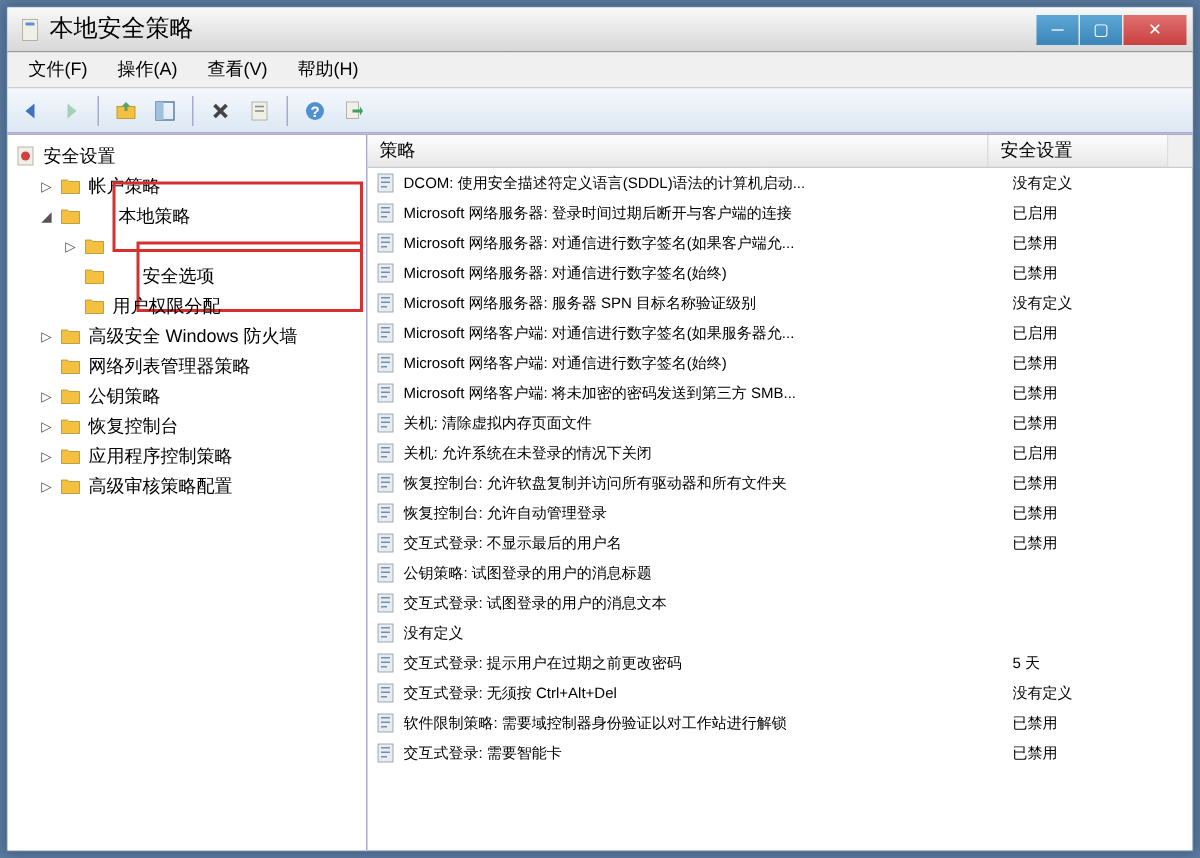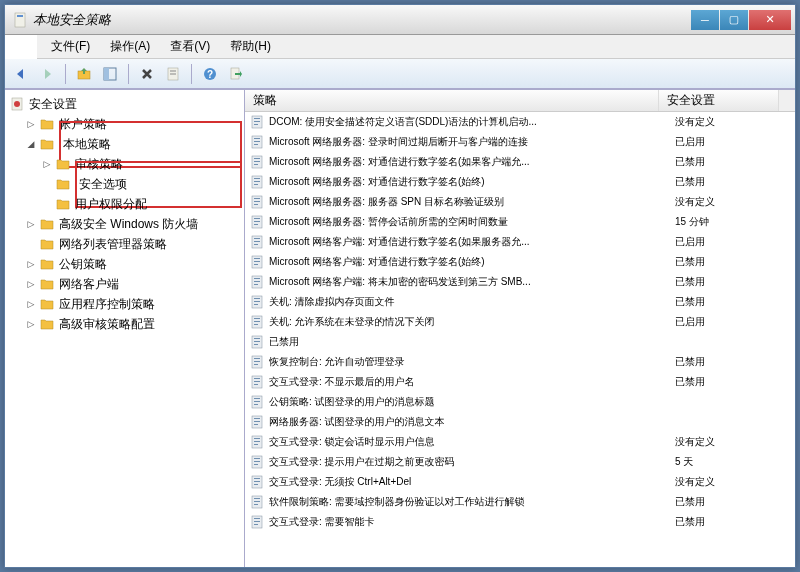--- a/index.html
+++ b/index.html
@@ -1,37 +1,37 @@
 <!DOCTYPE html>
 <html><head>
 <meta charset="utf-8">
 <style>
 * { box-sizing: border-box; margin: 0; padding: 0; font-family: "Microsoft YaHei", "SimSun", Arial, sans-serif; }
 body { background: #5a7aa0; padding: 4px; width: 800px; height: 572px; overflow: hidden; }
 .window { width: 792px; height: 564px; background: #fff; border: 1px solid #5a7aa0; box-shadow: 0 0 8px rgba(0,0,0,0.3); display: flex; flex-direction: column; }
 .titlebar { height: 30px; background: linear-gradient(to bottom, #f8f8f8, #d8d8d8); display: flex; align-items: center; padding: 0 4px; border-bottom: 1px solid #999; }
 .title-icon { width: 16px; height: 16px; margin: 0 4px; }
-.title-text { flex: 1; font-size: 13px; color: #000; font-style: italic; }
+.title-text { flex: 1; font-size: 16px; color: #000; }
 .win-controls { display: flex; height: 20px; }
 .win-btn { width: 28px; height: 20px; display: flex; align-items: center; justify-content: center; font-size: 11px; color: #fff; cursor: pointer; }
 .win-min { background: linear-gradient(to bottom,#5ca7d4,#3b86b8); }
 .win-max { background: linear-gradient(to bottom,#5ca7d4,#3b86b8); margin-left: 1px; }
 .win-close { background: linear-gradient(to bottom,#e07070,#c94040); margin-left: 1px; width: 42px; }
-.menubar { height: 24px; background: #f0f0f0; display: flex; align-items: center; padding: 0 4px; font-size: 12px; border-bottom: 1px solid #ccc; margin-left: 32px; }
+.menubar { height: 24px; background: #f0f0f0; display: flex; align-items: center; padding: 0 4px; font-size: 12px; border-bottom: 1px solid #ccc; }
 .menu-item { padding: 2px 10px; cursor: pointer; }
 .toolbar { height: 30px; background: linear-gradient(to bottom,#f4f8fc,#dce8f4); display: flex; align-items: center; padding: 0 4px; border-bottom: 1px solid #aac; gap: 2px; }
 .tool-btn { width: 24px; height: 24px; display: flex; align-items: center; justify-content: center; cursor: pointer; border-radius: 2px; }
 .tool-sep { width: 1px; height: 20px; background: #aac; margin: 0 4px; }
 .content { flex: 1; display: flex; border-top: 1px solid #aac; overflow: hidden; }
 .tree-pane { width: 240px; border-right: 1px solid #aac; overflow-y: auto; background: #fff; padding: 4px 2px; }
 .tree-item { display: flex; align-items: center; height: 20px; font-size: 12px; cursor: pointer; white-space: nowrap; }
 .tree-expand { width: 12px; height: 12px; display: flex; align-items: center; justify-content: center; font-size: 9px; color: #555; cursor: pointer; margin-right: 2px; }
 .tree-icon { width: 16px; height: 16px; margin-right: 4px; flex-shrink: 0; }
 .tree-label { flex: 1; }
-.highlight { border: 2px solid #d43030; padding: 13px 2px; }
+.highlight { border: 2px solid #d43030; padding: 13px 2px; margin-left: 16px; }
 .indent-0 { padding-left: 2px; }
 .indent-1 { padding-left: 18px; }
 .indent-2 { padding-left: 34px; }
 .list-pane { flex: 1; display: flex; flex-direction: column; overflow: hidden; }
 .list-header { height: 22px; background: linear-gradient(to bottom,#fdfdfd,#e8e8e8); display: flex; border-bottom: 1px solid #ccc; font-size: 12px; }
 .col-h { padding: 3px 8px; border-right: 1px solid #ddd; display: flex; align-items: center; }
 .col-policy { flex: 1; min-width: 0; }
 .col-setting { width: 120px; }
 .list-body { flex: 1; overflow-y: auto; }
 .list-row { height: 20px; display: flex; align-items: center; font-size: 10px; cursor: pointer; }
@@ -147,21 +147,20 @@
             <svg class="tree-icon" viewBox="0 0 16 16">
               <path class="ic-folder" d="M2 4 L6 4 L7 5 L14 5 L14 13 L2 13 Z"></path>
             </svg>
             <span class="tree-label highlight">本地策略</span>
           </div>
           <div class="tree-item indent-2">
             <span class="tree-expand">▷</span>
             <svg class="tree-icon" viewBox="0 0 16 16">
               <path class="ic-folder" d="M2 4 L6 4 L7 5 L14 5 L14 13 L2 13 Z"></path>
             </svg>
-            <span class="tree-label">审核策略</span>
           </div>
           <div class="tree-item indent-2">
             <span class="tree-expand"></span>
             <svg class="tree-icon" viewBox="0 0 16 16">
               <path class="ic-folder" d="M2 4 L6 4 L7 5 L14 5 L14 13 L2 13 Z"></path>
             </svg>
             <span class="tree-label highlight">安全选项</span>
           </div>
           <div class="tree-item indent-2">
             <span class="tree-expand"></span>
@@ -189,21 +188,21 @@
             <svg class="tree-icon" viewBox="0 0 16 16">
               <path class="ic-folder" d="M2 4 L6 4 L7 5 L14 5 L14 13 L2 13 Z"></path>
             </svg>
             <span class="tree-label">公钥策略</span>
           </div>
           <div class="tree-item indent-1">
             <span class="tree-expand">▷</span>
             <svg class="tree-icon" viewBox="0 0 16 16">
               <path class="ic-folder" d="M2 4 L6 4 L7 5 L14 5 L14 13 L2 13 Z"></path>
             </svg>
-            <span class="tree-label">网络客户端</span>
+            <span class="tree-label">恢复控制台</span>
           </div>
           <div class="tree-item indent-1">
             <span class="tree-expand">▷</span>
             <svg class="tree-icon" viewBox="0 0 16 16">
               <path class="ic-folder" d="M2 4 L6 4 L7 5 L14 5 L14 13 L2 13 Z"></path>
             </svg>
             <span class="tree-label">应用程序控制策略</span>
           </div>
           <div class="tree-item indent-1">
             <span class="tree-expand">▷</span>
@@ -272,30 +271,20 @@
             <div class="row-policy">Microsoft 网络服务器: 服务器 SPN 目标名称验证级别</div>
             <div class="row-setting">没有定义</div>
           </div>
           <div class="list-row">
             <svg class="row-icon" viewBox="0 0 16 16">
               <rect class="ic-reg" x="3" y="2" width="10" height="12"></rect>
               <rect fill="#7090b0" x="5" y="4" width="6" height="1"></rect>
               <rect fill="#7090b0" x="5" y="7" width="6" height="1"></rect>
               <rect fill="#7090b0" x="5" y="10" width="4" height="1"></rect>
             </svg>
-            <div class="row-policy">Microsoft 网络服务器: 暂停会话前所需的空闲时间数量</div>
-            <div class="row-setting">15 分钟</div>
-          </div>
-          <div class="list-row">
-            <svg class="row-icon" viewBox="0 0 16 16">
-              <rect class="ic-reg" x="3" y="2" width="10" height="12"></rect>
-              <rect fill="#7090b0" x="5" y="4" width="6" height="1"></rect>
-              <rect fill="#7090b0" x="5" y="7" width="6" height="1"></rect>
-              <rect fill="#7090b0" x="5" y="10" width="4" height="1"></rect>
-            </svg>
             <div class="row-policy">Microsoft 网络客户端: 对通信进行数字签名(如果服务器允...</div>
             <div class="row-setting">已启用</div>
           </div>
           <div class="list-row">
             <svg class="row-icon" viewBox="0 0 16 16">
               <rect class="ic-reg" x="3" y="2" width="10" height="12"></rect>
               <rect fill="#7090b0" x="5" y="4" width="6" height="1"></rect>
               <rect fill="#7090b0" x="5" y="7" width="6" height="1"></rect>
               <rect fill="#7090b0" x="5" y="10" width="4" height="1"></rect>
             </svg>
@@ -332,20 +321,21 @@
             <div class="row-policy">关机: 允许系统在未登录的情况下关闭</div>
             <div class="row-setting">已启用</div>
           </div>
           <div class="list-row">
             <svg class="row-icon" viewBox="0 0 16 16">
               <rect class="ic-reg" x="3" y="2" width="10" height="12"></rect>
               <rect fill="#7090b0" x="5" y="4" width="6" height="1"></rect>
               <rect fill="#7090b0" x="5" y="7" width="6" height="1"></rect>
               <rect fill="#7090b0" x="5" y="10" width="4" height="1"></rect>
             </svg>
+            <div class="row-policy">恢复控制台: 允许软盘复制并访问所有驱动器和所有文件夹</div>
             <div class="row-setting">已禁用</div>
           </div>
           <div class="list-row">
             <svg class="row-icon" viewBox="0 0 16 16">
               <rect class="ic-reg" x="3" y="2" width="10" height="12"></rect>
               <rect fill="#7090b0" x="5" y="4" width="6" height="1"></rect>
               <rect fill="#7090b0" x="5" y="7" width="6" height="1"></rect>
               <rect fill="#7090b0" x="5" y="10" width="4" height="1"></rect>
             </svg>
             <div class="row-policy">恢复控制台: 允许自动管理登录</div>
@@ -371,31 +361,30 @@
             <div class="row-policy">公钥策略: 试图登录的用户的消息标题</div>
             <div class="row-setting"></div>
           </div>
           <div class="list-row">
             <svg class="row-icon" viewBox="0 0 16 16">
               <rect class="ic-reg" x="3" y="2" width="10" height="12"></rect>
               <rect fill="#7090b0" x="5" y="4" width="6" height="1"></rect>
               <rect fill="#7090b0" x="5" y="7" width="6" height="1"></rect>
               <rect fill="#7090b0" x="5" y="10" width="4" height="1"></rect>
             </svg>
-            <div class="row-policy">网络服务器: 试图登录的用户的消息文本</div>
+            <div class="row-policy">交互式登录: 试图登录的用户的消息文本</div>
             <div class="row-setting"></div>
           </div>
           <div class="list-row">
             <svg class="row-icon" viewBox="0 0 16 16">
               <rect class="ic-reg" x="3" y="2" width="10" height="12"></rect>
               <rect fill="#7090b0" x="5" y="4" width="6" height="1"></rect>
               <rect fill="#7090b0" x="5" y="7" width="6" height="1"></rect>
               <rect fill="#7090b0" x="5" y="10" width="4" height="1"></rect>
             </svg>
-            <div class="row-policy">交互式登录: 锁定会话时显示用户信息</div>
             <div class="row-setting">没有定义</div>
           </div>
           <div class="list-row">
             <svg class="row-icon" viewBox="0 0 16 16">
               <rect class="ic-reg" x="3" y="2" width="10" height="12"></rect>
               <rect fill="#7090b0" x="5" y="4" width="6" height="1"></rect>
               <rect fill="#7090b0" x="5" y="7" width="6" height="1"></rect>
               <rect fill="#7090b0" x="5" y="10" width="4" height="1"></rect>
             </svg>
             <div class="row-policy">交互式登录: 提示用户在过期之前更改密码</div>

